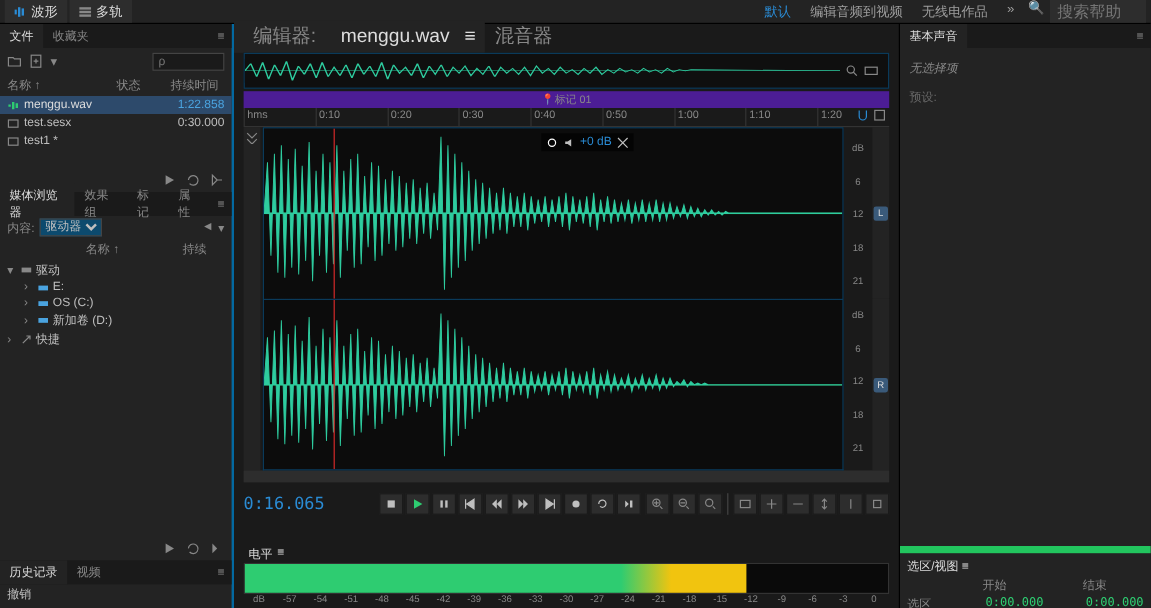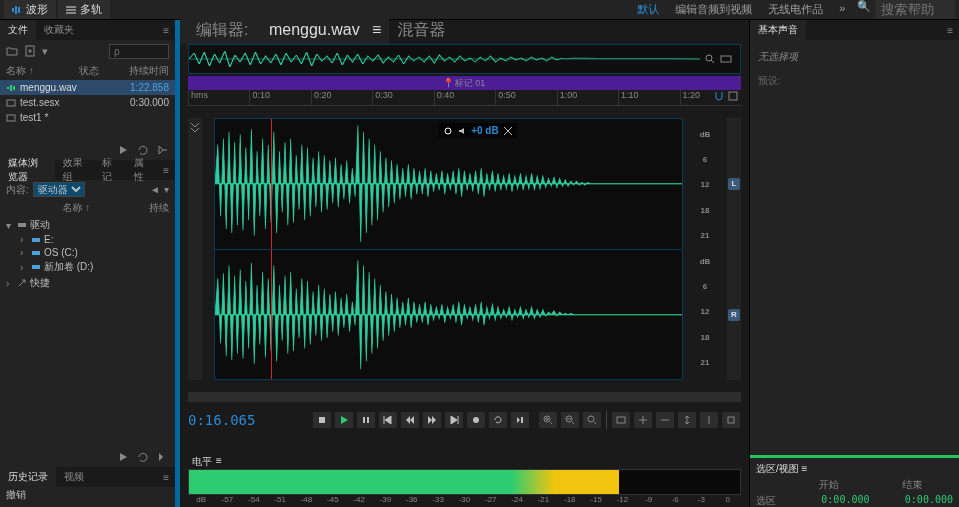--- a/index.html
+++ b/index.html
@@ -5,31 +5,31 @@
 * { margin: 0; padding: 0; box-sizing: border-box; font-family: "Segoe UI", Arial, sans-serif; }
 body { background: #1e1e1e; color: #bfbfbf; font-size: 11px; width: 959px; height: 507px; overflow: hidden; display: flex; flex-direction: column; }
 .topbar { height: 20px; background: #232323; display: flex; align-items: flex-start; padding: 0 4px; border-bottom: 1px solid #000; }
 .topbar .tab { padding: 2px 8px; background: #2d2d2d; margin-right: 2px; display: flex; align-items: center; gap: 4px; color: #ddd; }
 .topbar .tab svg { width: 10px; height: 10px; }
 .topbar .spacer { flex: 1; }
 .topbar .link { padding: 2px 8px; color: #9e9e9e; cursor: pointer; }
 .topbar .link.active { color: #2a8bd4; }
 .topbar .search { background: #2d2d2d; border: none; color: #bfbfbf; padding: 2px 6px; width: 80px; }
 .main { flex: 1; display: flex; min-height: 0; }
-.left-col { width: 180px; background: #232323; display: flex; flex-direction: column; border-right: 5px solid #0369a1; }
+.left-col { width: 195px; background: #232323; display: flex; flex-direction: column; border-right: 2px solid #0369a1; }
 .panel-tabs { height: 20px; background: #1a1a1a; display: flex; align-items: center; font-size: 10px; }
 .panel-tabs span { padding: 3px 8px; color: #888; }
 .panel-tabs span.active { background: #232323; color: #ddd; }
 .panel-tabs .menu { margin-left: auto; padding: 0 6px; color: #888; }
 .toolbar-row { height: 22px; display: flex; align-items: center; gap: 6px; padding: 0 6px; color: #888; }
 .toolbar-row svg { width: 12px; height: 12px; fill: #888; }
 .file-header { display: flex; padding: 2px 6px; font-size: 10px; color: #888; }
 .file-header :first-child { flex: 1; }
 .file-header :nth-child(2) { width: 40px; }
-.file-header :nth-child(3) { width: 50px; text-align: right; }
+.file-header :nth-child(3) { width: 50px; text-align: center; }
 .file-row { display: flex; padding: 2px 6px; font-size: 10px; align-items: center; }
 .file-row.sel { background: #2d4a6b; }
 .file-row .icon { width: 14px; display: flex; align-items: center; }
 .file-row .icon svg { width: 10px; height: 10px; }
 .file-row .name { flex: 1; color: #4aa3df; }
 .file-row.sel .name { color: #ddd; }
 .file-row .dur { width: 50px; text-align: right; color: #4aa3df; }
 .file-row .status { width: 40px; }
 .files-panel { flex: 0 0 140px; display: flex; flex-direction: column; }
 .file-footer { margin-top: auto; height: 20px; display: flex; justify-content: flex-end; align-items: center; gap: 8px; padding: 0 6px; }
@@ -46,21 +46,21 @@
 .editor-tabs span { padding: 3px 8px; color: #888; }
 .editor-tabs span.active { background: #232323; color: #ddd; }
 .overview { height: 30px; background: #0f0f0f; border: 1px solid #0a3a5a; margin: 4px 8px 2px 8px; display: flex; align-items: center; position: relative; }
 .overview .wave { flex: 1; height: 20px; background: linear-gradient(to right, #0f0f0f 0%, #0f0f0f 100%); position: relative; overflow: hidden; }
 .overview .icons { width: 40px; display: flex; gap: 4px; padding: 0 4px; }
 .overview .icons svg { width: 12px; height: 12px; fill: #888; }
 .marker-strip { height: 14px; margin: 0 8px; background: #4c1d95; display: flex; align-items: center; justify-content: center; font-size: 9px; color: #888; position: relative; }
 .timeline { height: 16px; margin: 0 8px; background: #1a1a1a; display: flex; font-size: 9px; color: #888; position: relative; border-bottom: 1px solid #333; }
 .timeline span { flex: 1; text-align: left; padding-left: 2px; border-left: 1px solid #333; }
 .timeline .magnet { position: absolute; right: 2px; top: 0; display: flex; gap: 2px; }
-.wave-area { flex: 1; margin: 12px 8px; display: flex; gap: 12px; min-height: 0; font-weight: bold; }
+.wave-area { flex: 1; margin: 0 8px; display: flex; gap: 2px; min-height: 0; }
 .wave-tracks { flex: 1; display: flex; flex-direction: column; background: #0a0a0a; }
 .wave-track { flex: 1; position: relative; border: 1px solid #0a3a5a; background: linear-gradient(to bottom, #0c0c0c 0%, #0c0c0c 100%); overflow: hidden; }
 .wave-track + .wave-track { border-top: none; }
 .waveform-svg { width: 100%; height: 100%; display: block; }
 .playhead { position: absolute; top: 0; bottom: 0; width: 1px; background: #d42a2a; left: 12%; }
 .hud { position: absolute; top: 4px; left: 48%; background: rgba(0,0,0,0.6); padding: 2px 4px; font-size: 10px; color: #bfbfbf; display: flex; gap: 4px; align-items: center; }
 .db-scale { width: 20px; background: #1a1a1a; display: flex; flex-direction: column; justify-content: space-around; font-size: 8px; color: #888; text-align: center; padding: 4px 0; }
 .db-scale div { line-height: 1; }
 .ch-label { width: 14px; display: flex; flex-direction: column; }
 .ch-label > div { flex: 1; display: flex; align-items: center; justify-content: center; background: #232323; }
@@ -77,21 +77,21 @@
 .zoom-btns .sep { width: 1px; background: #444; margin: 0 2px; }
 .levels-panel { height: 52px; margin: 6px 8px 0 8px; display: flex; flex-direction: column; }
 .levels-header { height: 14px; font-size: 10px; color: #ddd; display: flex; }
 .levels-header span { padding: 0 4px; }
 .meter { flex: 1; background: #0a0a0a; border: 1px solid #333; position: relative; display: flex; align-items: stretch; }
 .meter-bar { position: absolute; left: 0; height: 100%; background: linear-gradient(to right, #2ecc71 0%, #2ecc71 75%, #f1c40f 85%, #f1c40f 100%); width: 78%; }
 .meter-scale { height: 12px; display: flex; font-size: 8px; color: #888; }
 .meter-scale span { flex: 1; text-align: center; }
 .right-col { width: 210px; background: #232323; display: flex; flex-direction: column; border-left: 1px solid #000; }
 .essential-panel { flex: 1; padding: 4px 8px; font-size: 10px; color: #888; }
-.selection-panel { height: 52px; border-top: 3px solid #22c55e; padding: 2px 6px; font-size: 10px; }
+.selection-panel { height: 52px; border-top: 6px solid #22c55e; padding: 2px 6px; font-size: 10px; }
 .selection-panel .title { color: #ddd; padding: 2px 0; }
 .sel-grid { display: grid; grid-template-columns: 30px 1fr 1fr; gap: 2px; font-size: 10px; }
 .sel-grid .hdr { color: #888; text-align: center; }
 .sel-grid .val { color: #2ecc71; text-align: right; font-family: monospace; }
 .sel-grid .lbl { color: #888; }
 input.search-right { background: #1a1a1a; border: 1px solid #444; width: 60px; color: #bfbfbf; padding: 1px 4px; font-size: 10px; }
 </style>
 </head>
 <body>
 

